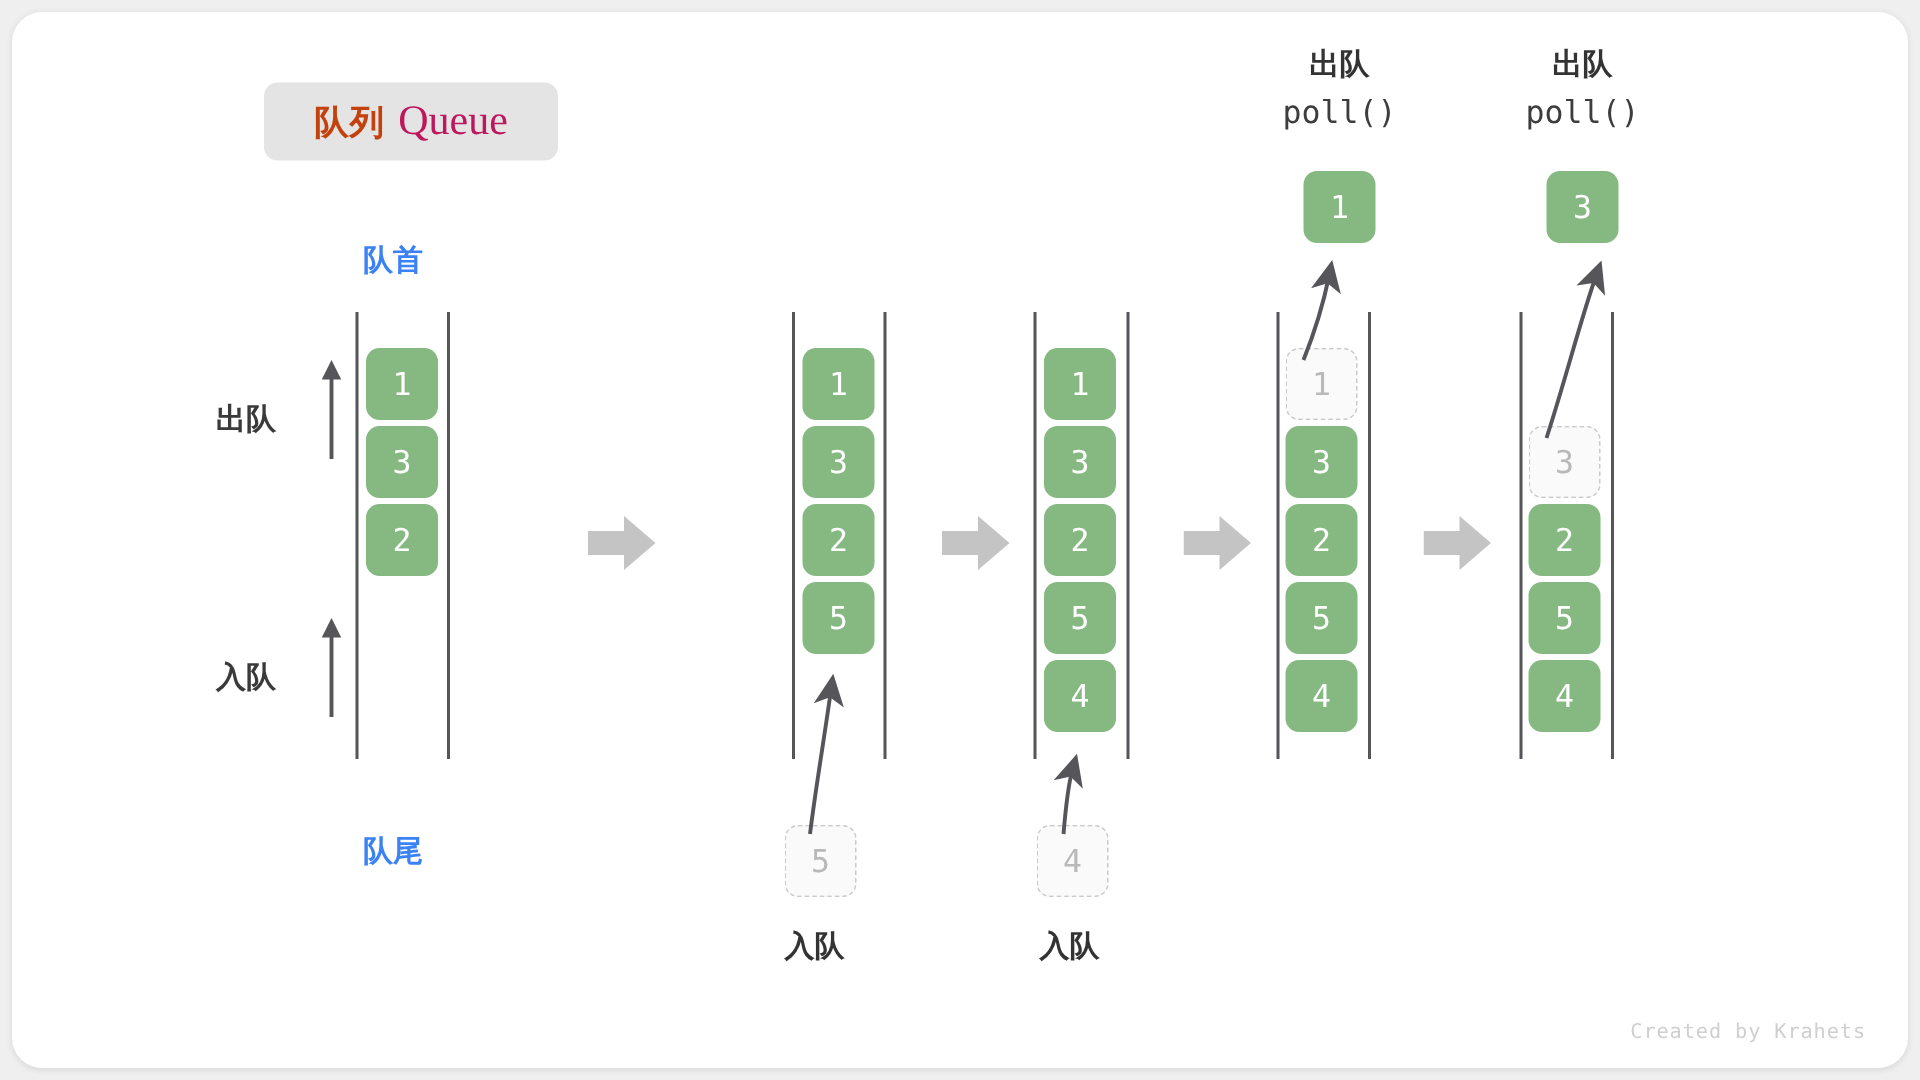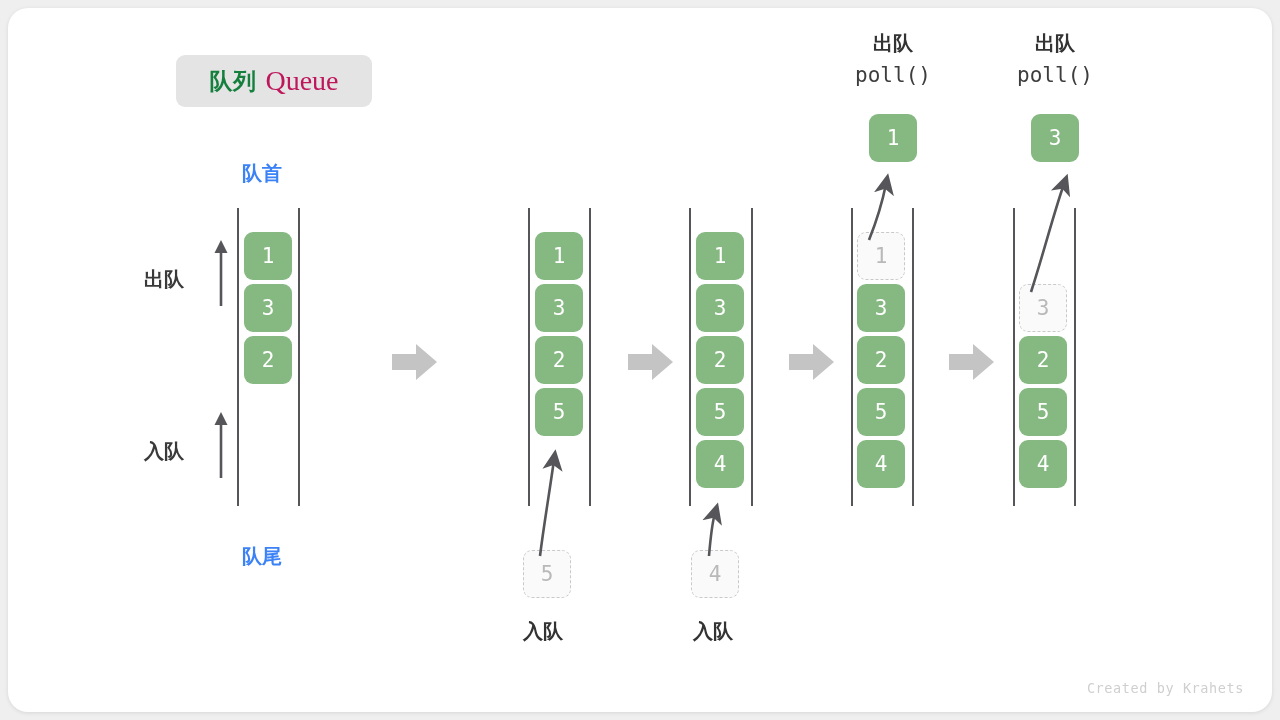--- a/index.html
+++ b/index.html
@@ -43,21 +43,21 @@
     background: #e4e4e4;
     border-radius: 9px;
     display: flex;
     align-items: center;
     justify-content: center;
     gap: 9px;
   }
   .title-cn {
     font-size: 23px;
     font-weight: bold;
-    color: #15803d;
+    color: #c2410c;
     letter-spacing: 0.5px;
   }
   .title-en {
     font-family: Liberation Serif, serif;
     font-size: 28px;
     color: #be185d;
   }
 
   
   .rail {
@@ -164,21 +164,21 @@
 
 <div class="page">
   <div class="card">
 
     <div class="title-badge">
       <span class="title-cn">队列</span>
       <span class="title-en">Queue</span>
     </div>
 
     <div class="cap-label" style="left:194px; top:152px; width:120px;">队首</div>
-    <div class="cap-label" style="left:194px; top:535px; width:120px;">队尾</div>
+    <div class="cap-label" style="left:194px; top:546px; width:120px;">队尾</div>
 
     <div class="side-label" style="left:136px; top:258px;">出队</div>
     <div class="side-label" style="left:136px; top:430px;">入队</div>
 
     <svg class="updown-arrow" style="left:200px; top:230px;" width="26" height="70">
       <line x1="13" y1="68" x2="13" y2="12" stroke="#55555a" stroke-width="2.6"></line>
       <polygon points="13,2 19.5,15 6.5,15" fill="#55555a"></polygon>
     </svg>
 
     <svg class="updown-arrow" style="left:200px; top:402px;" width="26" height="70">

